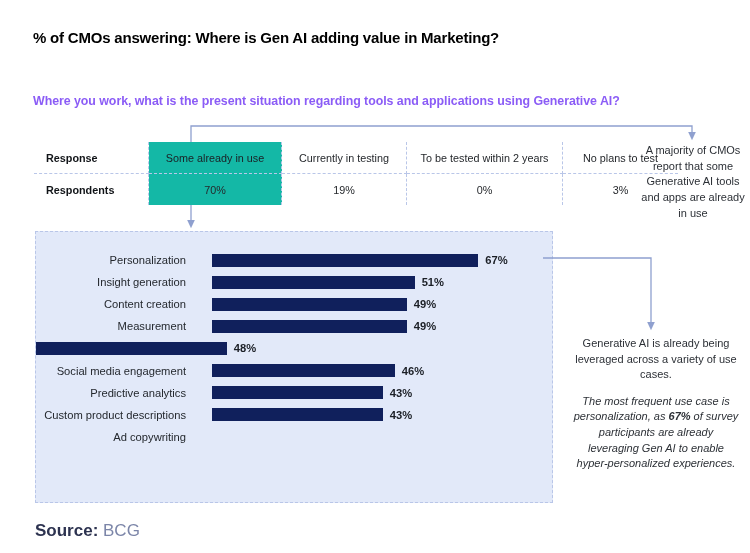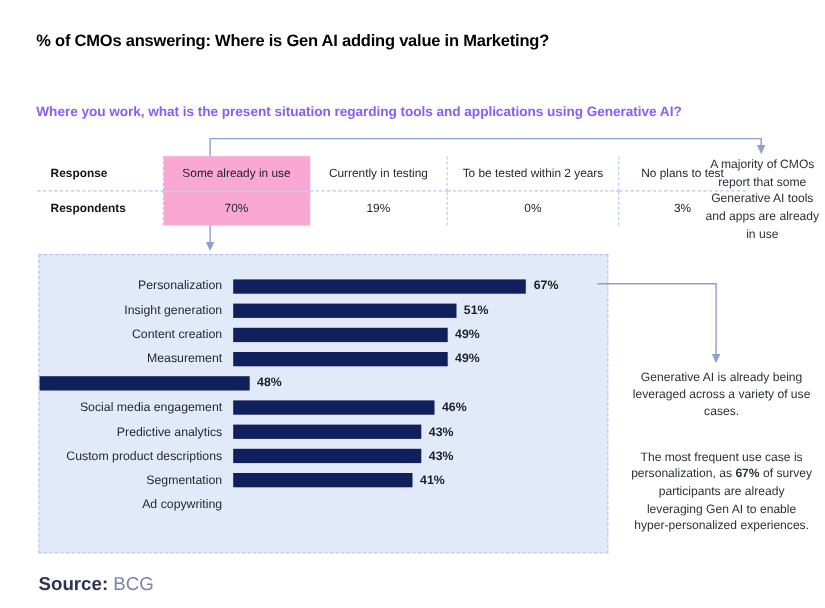--- a/index.html
+++ b/index.html
@@ -72,21 +72,21 @@
     font-weight: bold;
     color: #111418;
     padding-left: 12px;
     font-size: 10.8px;
     border-left: none;
   }
   .tbl tr:first-child td { border-top: none; }
   .tbl tr:last-child td { border-bottom: none; }
   .tbl td.last { border-right: none; }
   .tbl td.hl {
-    background: #f9a8d4;
+    background: #14b8a6;
     border-color: #b9c6e8;
   }
   .tbl td.hl.head { font-weight: normal; color: #1b1f24; }
   .col-head { width: 98px; }
   .col-a { width: 124px; }
   .col-b { width: 116px; }
   .col-c { width: 147px; }
   .col-d { width: 107px; }
 
   
@@ -102,21 +102,21 @@
     top: 143px;
     width: 104px;
   }
   .ann-side {
     left: 572px;
     top: 336px;
     width: 168px;
     line-height: 1.42;
   }
   .ann-side p { margin: 0; }
-  .ann-side p.gap { margin-top: 26px; }
+  .ann-side p.gap { margin-top: 11px; font-style: italic; }
   .ann-side b { font-weight: bold; }
 
   
   .chart-panel {
     position: absolute;
     left: 35px;
     top: 231px;
     width: 518px;
     height: 272px;
     background: #e2e9f9;
@@ -130,21 +130,21 @@
     width: 518px;
   }
   .bar-row {
     display: flex;
     align-items: center;
     height: 22.1px;
   }
   .bar-label {
     width: 176px;
     text-align: right;
-    padding-right: 10px;
+    padding-right: 26px;
     font-size: 11.2px;
     color: #24282e;
     box-sizing: border-box;
     white-space: nowrap;
   }
   .bar-track {
     position: relative;
     flex: 1;
     height: 22.1px;
     display: flex;
@@ -262,27 +262,20 @@
           </div>
         </div>
         <div class="bar-row">
           <div class="bar-label">Custom product descriptions</div>
           <div class="bar-track">
             <div class="bar-fill" style="width: 170.853px; background: rgb(16, 32, 92);"></div>
             <div class="bar-val">43%</div>
           </div>
         </div>
         <div class="bar-row">
-          <div class="bar-label">Segmentation</div>
-          <div class="bar-track">
-            <div class="bar-fill" style="width: 162.907px; background: rgb(16, 32, 92);"></div>
-            <div class="bar-val">41%</div>
-          </div>
-        </div>
-        <div class="bar-row">
           <div class="bar-label">Ad copywriting</div>
         </div>
       </div>
   </div>
 
   <div class="ann ann-side">
     <p>Generative AI is already being leveraged across a variety of use cases.</p>
     <p class="gap"><span>The most frequent use case is personalization, as </span><b>67%</b><span> of survey participants are already leveraging Gen AI to enable hyper-personalized experiences.</span></p>
   </div>
 

